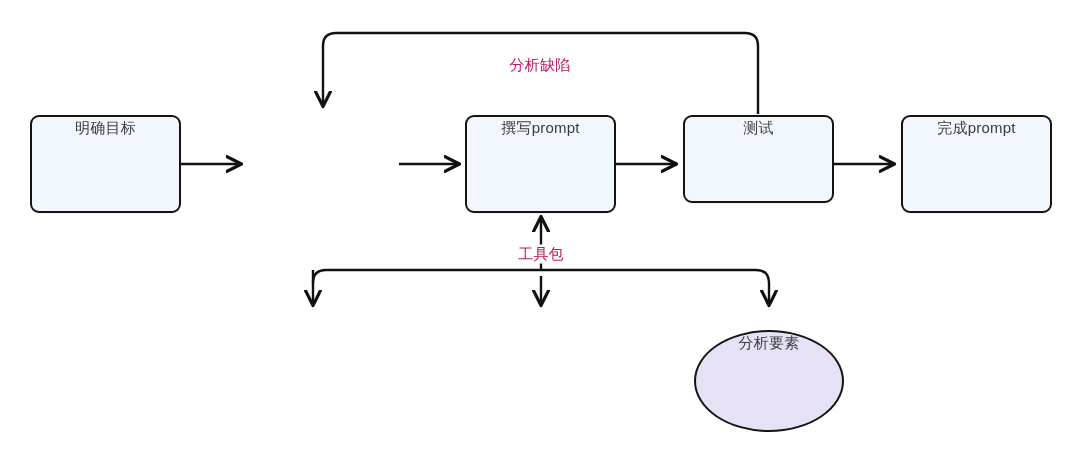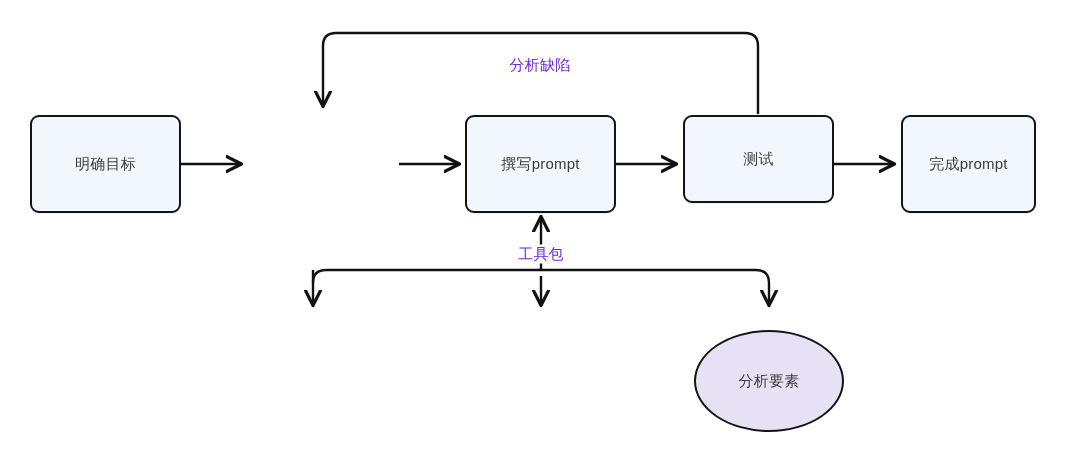--- a/index.html
+++ b/index.html
@@ -25,21 +25,20 @@
     left: 0;
     top: 0;
     width: 1080px;
     height: 461px;
     overflow: visible;
   }
   .node {
     position: absolute;
     box-sizing: border-box;
     display: flex;
-    align-items: center;
     justify-content: center;
     text-align: center;
     color: #3b3b3b;
     font-size: 15px;
     line-height: 1.45;
     letter-spacing: 0.2px;
   }
   .node.process {
     background: #f2f7fd;
     border: 2.2px solid #141414;
@@ -50,21 +49,21 @@
     background: #e7e1f6;
     border: 2.4px solid #141414;
     border-radius: 50% / 50%;
   }
   .node .label {
     padding: 0 10px;
     word-break: break-word;
   }
   .edge-label {
     position: absolute;
-    color: #6d28d9;
+    color: #be185d;
     font-size: 15px;
     letter-spacing: 0.2px;
     background: #ffffff;
     padding: 0 7px;
     white-space: nowrap;
     transform: translate(-50%, -50%);
     text-align: center;
   }
 </style>
 </head>
@@ -105,21 +104,21 @@
 
 
   <div class="node process" style="left:465px; top:115px; width:151px; height:98px;">
     <span class="label">撰写prompt</span>
   </div>
 
   <div class="node process" style="left:683px; top:115px; width:151px; height:88px;">
     <span class="label">测试</span>
   </div>
 
-  <div class="node process" style="left:901px; top:115px; width:135px; height:98px;">
+  <div class="node process" style="left:901px; top:115px; width:151px; height:98px;">
     <span class="label">完成prompt</span>
   </div>
 
 
 
   <div class="node terminal" style="left:694px; top:330px; width:150px; height:102px;">
     <span class="label">分析要素</span>
   </div>
 
   <div class="edge-label" style="left:540px; top:65px;">分析缺陷</div>

